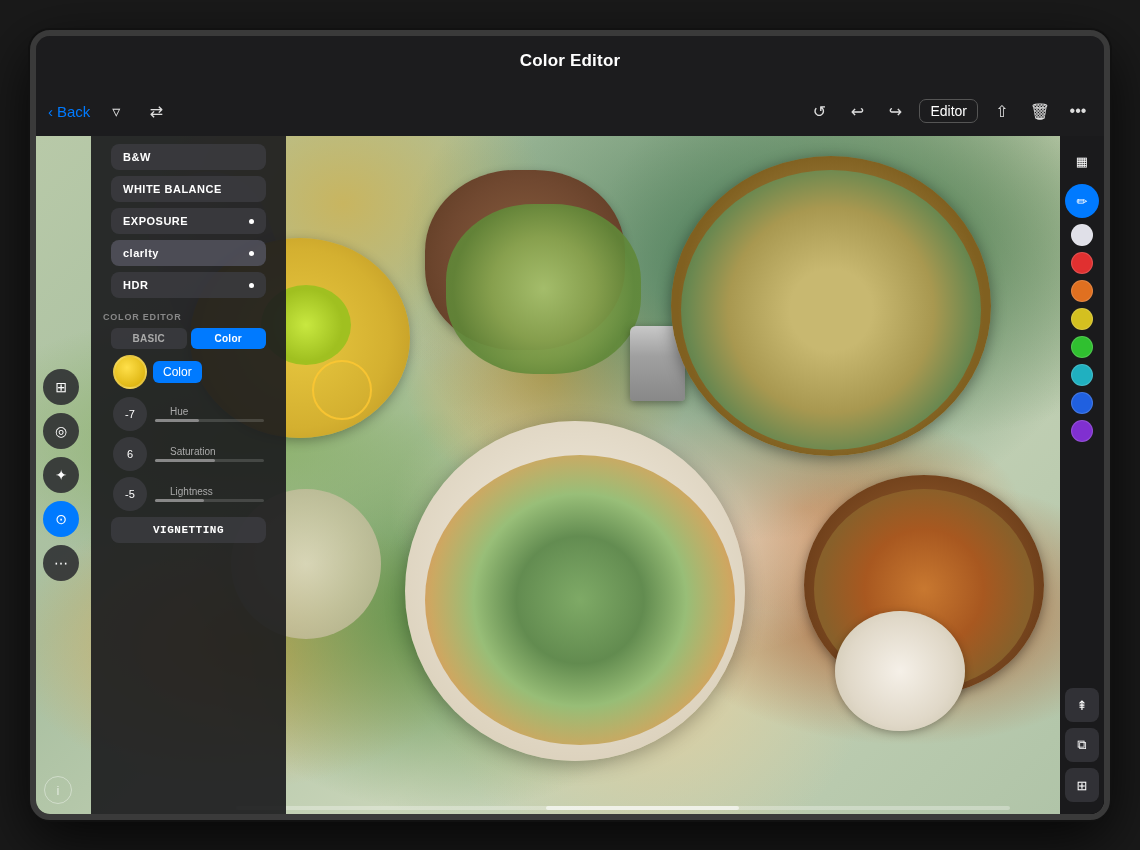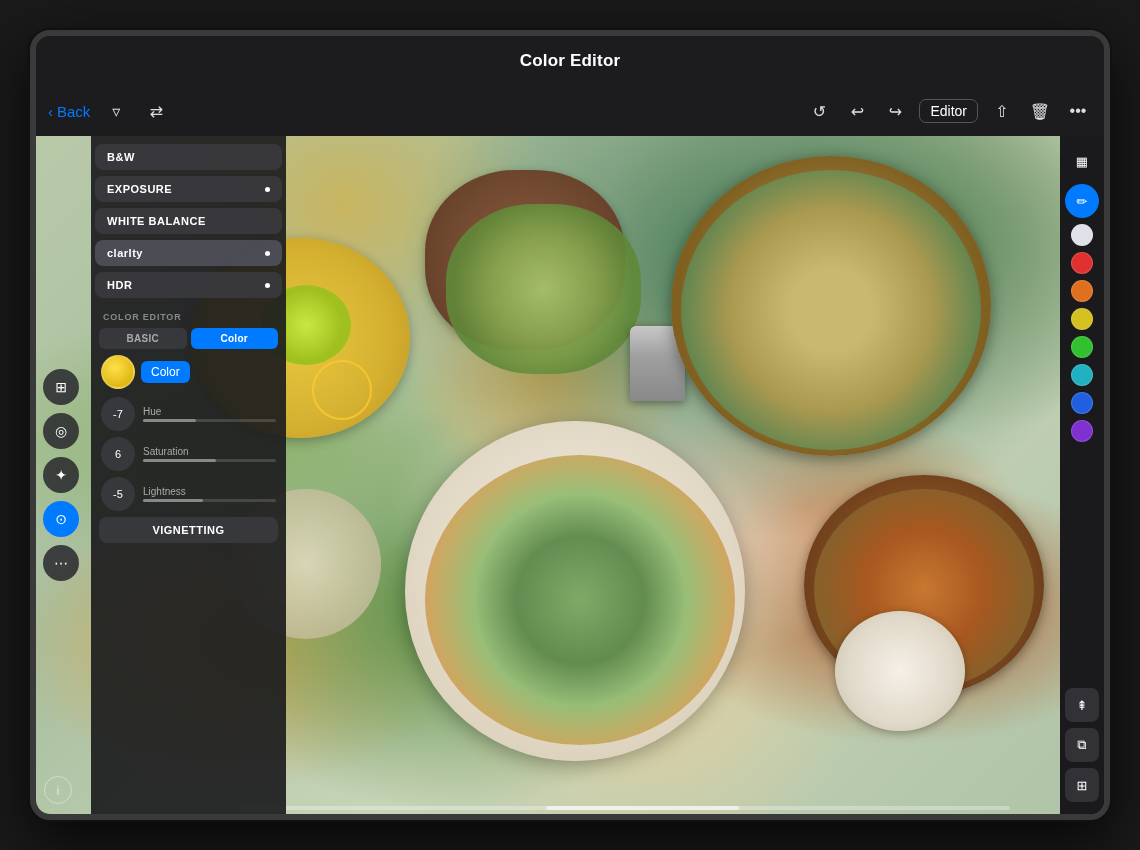--- a/index.html
+++ b/index.html
@@ -314,21 +314,21 @@
       position: absolute;
       left: 0;
       top: 0;
       bottom: 0;
       display: flex;
       flex-direction: column;
       z-index: 10;
     }
 
     .sidebar-tools {
-      padding: 8px 4px 4px;
+      padding: 8px 20px 4px;
     }
 
     .tool-btn {
       background: rgba(60,60,65,0.8);
       border: none;
       border-radius: 8px;
       color: #fff;
       font-size: 11px;
       font-weight: 600;
       letter-spacing: 0.5px;
@@ -356,21 +356,21 @@
     .section-label {
       color: #888;
       font-size: 9px;
       font-weight: 600;
       letter-spacing: 0.8px;
       padding: 4px 12px 2px;
       text-transform: uppercase;
     }
 
     .color-editor-section {
-      padding: 4px 8px;
+      padding: 4px 20px;
     }
 
     .color-tab-row {
       display: flex;
       align-items: center;
       gap: 4px;
       margin-bottom: 6px;
     }
 
     .color-tab-btn {
@@ -441,20 +441,21 @@
     }
 
     .slider-container {
       flex: 1;
     }
 
     .slider-label {
       color: #aaa;
       font-size: 10px;
       margin-bottom: 2px;
+      margin-left: 15px;
     }
 
     .slider-track {
       height: 3px;
       background: rgba(255,255,255,0.15);
       border-radius: 2px;
       position: relative;
     }
 
     .slider-fill {
@@ -467,20 +468,21 @@
       background: rgba(60,60,65,0.8);
       border-radius: 8px;
       padding: 7px 12px;
       color: #fff;
       font-size: 11px;
       font-weight: 600;
       letter-spacing: 0.5px;
       text-align: center;
       cursor: pointer;
       margin: 4px 0;
+      font-family: Liberation Mono, monospace;
     }
 
     
     .left-tool-icons {
       position: absolute;
       left: 0;
       top: 50%;
       transform: translateY(-50%);
       display: flex;
       flex-direction: column;
@@ -661,25 +663,25 @@
 
         <div class="info-btn">i</div>
       </div>
 
       <div class="left-sidebar" style="left: 55px;">
         <div class="sidebar-tools">
           <button class="tool-btn">
             <span>B&amp;W</span>
           </button>
           <button class="tool-btn">
+            <span>WHITE BALANCE</span>
+          </button>
+          <button class="tool-btn">
             <span>EXPOSURE</span>
             <span class="dot-indicator"></span>
-          </button>
-          <button class="tool-btn">
-            <span>WHITE BALANCE</span>
           </button>
           <button class="tool-btn active-tool">
             <span>clarIty</span>
             <span class="dot-indicator"></span>
           </button>
           <button class="tool-btn">
             <span>HDR</span>
             <span class="dot-indicator"></span>
           </button>
         </div>

